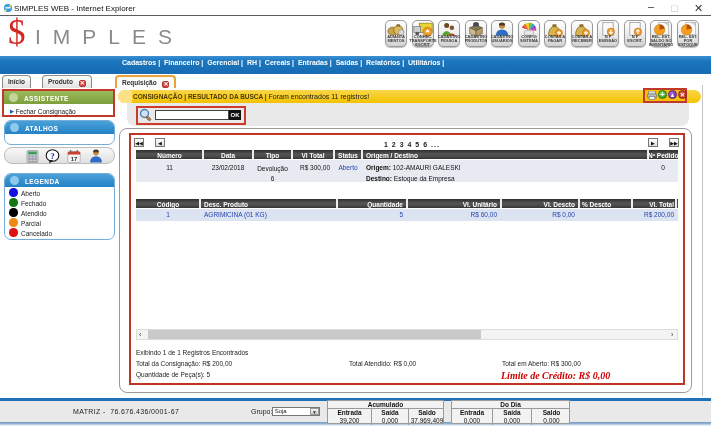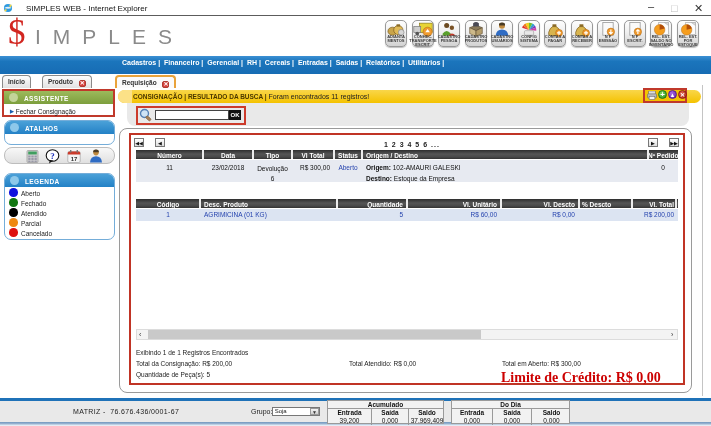--- a/index.html
+++ b/index.html
@@ -4,21 +4,21 @@
 <style>
 * { margin:0; padding:0; box-sizing:border-box; }
 html,body { width:711px; height:426px; overflow:hidden; background:#fff;
   font-family:"Liberation Sans", sans-serif; }
 #page { position:relative; width:711px; height:426px; }
 .abs { position:absolute; }
 
 
 #titlebar { left:0; top:0; width:711px; height:16px; background:#fff;
   border-bottom:1px solid #5c5c5c; }
-#titletext { left:14px; top:4px; font-size:8px; color:#111;margin-left:12px; }
+#titletext { left:14px; top:4px; font-size:8px; color:#111; }
 #ieicon { left:3px; top:3px; width:10px; height:10px; }
 .winbtn { top:2px; font-size:11px; color:#333; }
 
 
 #banner { left:0; top:17px; width:711px; height:39px; background:#fff; }
 #dollar { position:absolute; left:8px; top:15px; color:#d22620;
   font-family:"Liberation Serif", serif; font-size:35px; font-weight:normal;
   line-height:1; }
 #imples { position:absolute; left:35px; top:27px; color:#8a8a8a; font-size:21px;
   letter-spacing:12px; font-weight:normal; line-height:1;
@@ -123,22 +123,22 @@
 .cdiv { position:absolute; top:0; width:2px; height:100%; background:#ececec; }
 
 
 #hscroll { left:136px; top:329px; width:542px; height:11px; background:#f3f3f3;
   border:1px solid #dcdcdc; }
 #hthumb { left:148px; top:330px; width:333px; height:9px; background:#c9c9c9; }
 .sarrow { position:absolute; top:330px; font-size:7px; color:#333; line-height:9px; }
 
 
 .tot { position:absolute; font-size:6.5px; color:#222; }
-#limite { position:absolute; left:501px; top:370px; font-size:14px;
-  font-weight:bold; color:#cc0000; font-family:"Liberation Serif", serif; }
+#limite { position:absolute; left:501px; top:370px; font-size:10px;
+  font-weight:bold; color:#cc0000; font-family:"Liberation Serif", serif;font-style:italic; }
 
 
 #statusbar { left:0; top:398px; width:711px; height:28px;
   background:#e9e9e9; border-top:3px solid #1f72b8; }
 #bluestrip { left:0; top:422px; width:711px; height:4px;
   background:linear-gradient(#7296be,#9db8d4 50%,#dce6f1 75%,#eef3f8); }
 #matriz { left:73px; top:408px; font-size:7px; color:#222; letter-spacing:0.35px; }
 #grupolab { left:251px; top:408px; font-size:7px; color:#222; }
 #grupodd { left:272px; top:407px; width:48px; height:9px; background:#fff;
   border:1px solid #777; font-size:6px; color:#222; }

